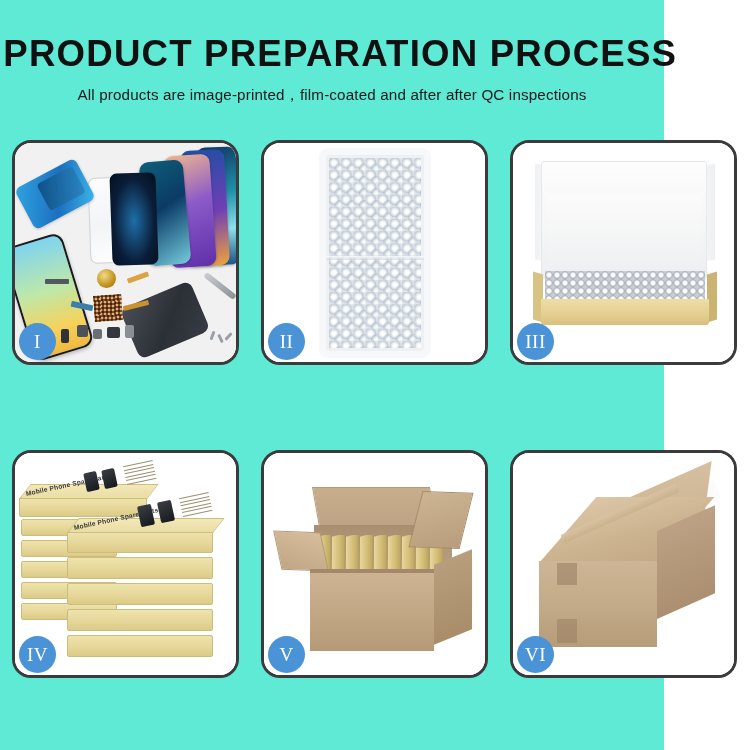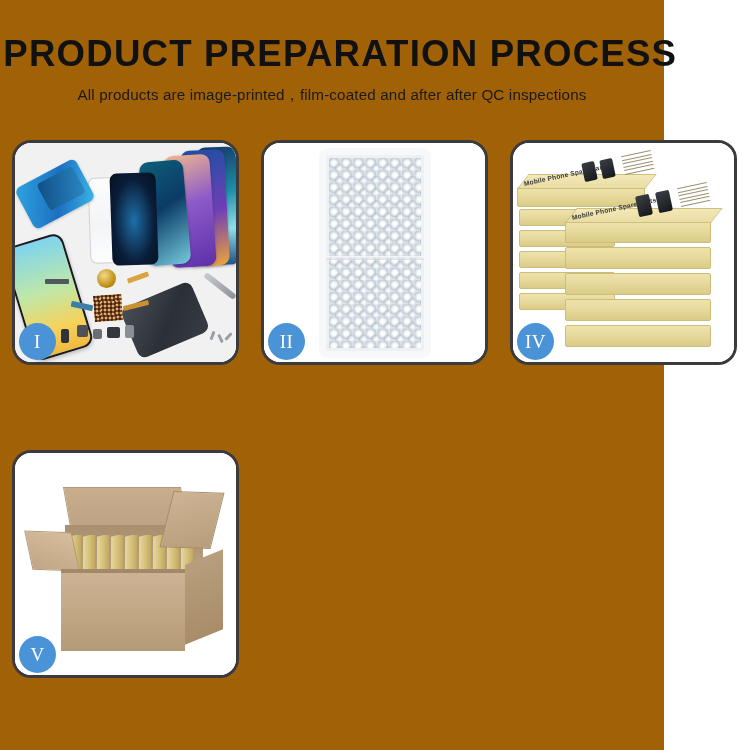--- a/index.html
+++ b/index.html
@@ -2,21 +2,21 @@
 <html><head>
 <meta charset="utf-8">
 <style>
   * { box-sizing: border-box; margin: 0; padding: 0; }
   html, body {
     width: 750px; height: 750px;
     background: #ffffff;
     font-family: "Liberation Sans", sans-serif;
     overflow: hidden;
   }
-  .page { position: relative; width: 664px; height: 750px; background: #a16207; }
+  .page { position: relative; width: 664px; height: 750px; background: #5eead4; }
 
   
   .header { padding-top: 34px; text-align: center; }
   .title {
     font-size: 37px;
     font-weight: bold;
     letter-spacing: 1.2px;
     color: #111111;
     line-height: 1.08;
     transform: scaleX(0.99);
@@ -389,20 +389,33 @@
     <div class="panel">
       <div class="scene p2">
         <div class="bubblepack">
           <div class="bubbles"></div>
           <div class="pack-seam"></div>
         </div>
       </div>
       <div class="badge">II</div>
     </div>
 
+    <div class="panel">
+      <div class="scene p3">
+        <div class="lid-flap-l"></div>
+        <div class="lid-flap-r"></div>
+        <div class="lid-back"></div>
+        <div class="lid-foam"></div>
+        <div class="tray-left"></div>
+        <div class="tray-right"></div>
+        <div class="tray-bubble"></div>
+        <div class="tray-front"></div>
+      </div>
+      <div class="badge">III</div>
+    </div>
 
     <div class="panel">
       <div class="scene p4">
         <div class="stack">
 
           <div class="sbox" style="left:6px;top:66px;width:96px;height:17px;"></div>
           <div class="sbox" style="left:6px;top:87px;width:96px;height:17px;"></div>
           <div class="sbox" style="left:6px;top:108px;width:96px;height:17px;"></div>
           <div class="sbox" style="left:6px;top:129px;width:96px;height:17px;"></div>
           <div class="sbox" style="left:6px;top:150px;width:96px;height:17px;"></div>
@@ -463,15 +476,28 @@
         </div>
         <div class="c5-flap-right"></div>
         <div class="c5-flap-left"></div>
         <div class="c5-side"></div>
         <div class="c5-front-edge"></div>
         <div class="c5-body"></div>
       </div>
       <div class="badge">V</div>
     </div>
 
+    <div class="panel">
+      <div class="scene p6">
+        <div class="c6-wrap"></div>
+        <div class="c6-top2"></div>
+        <div class="c6-top"></div>
+        <div class="c6-seam"></div>
+        <div class="c6-right"></div>
+        <div class="c6-front"></div>
+        <div class="c6-tape"></div>
+        <div class="c6-tape2"></div>
+      </div>
+      <div class="badge">VI</div>
+    </div>
 
   </div>
 </div>
 
 </body></html>

